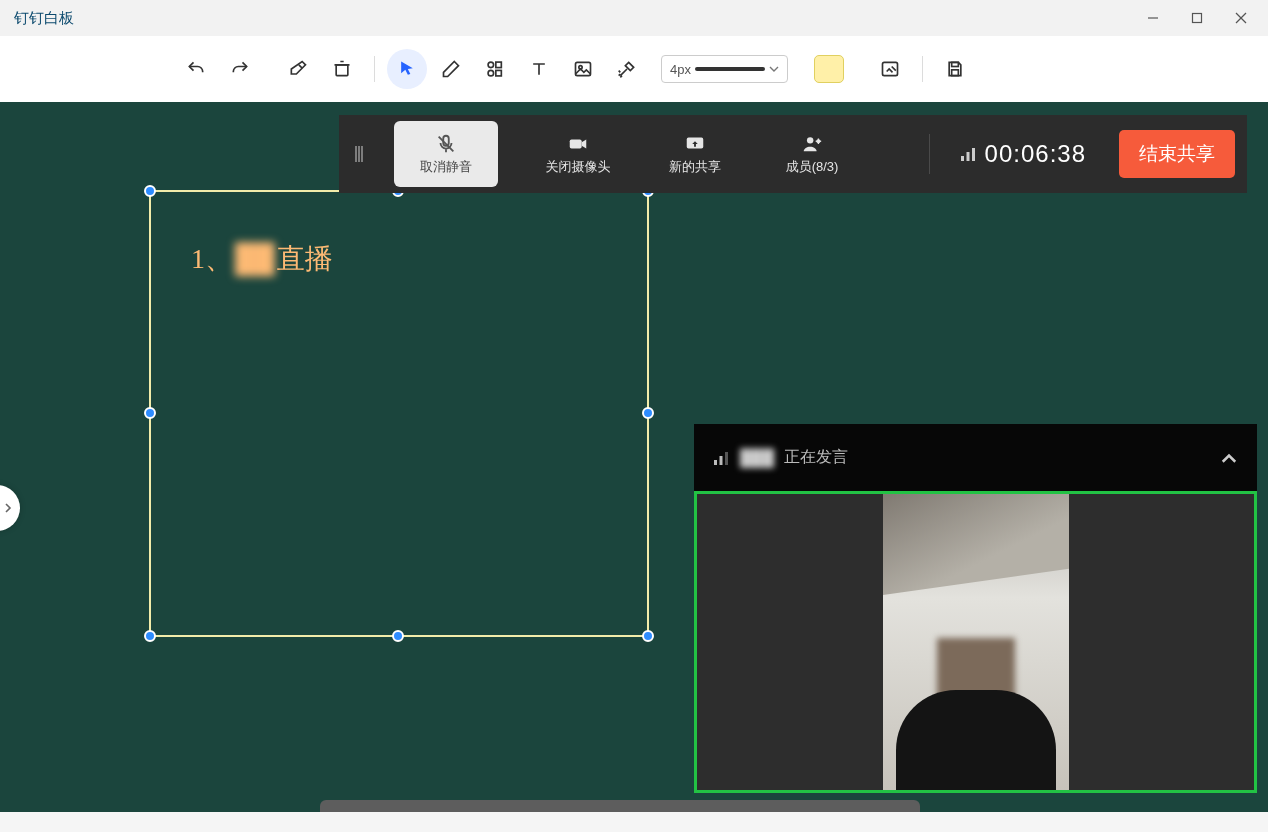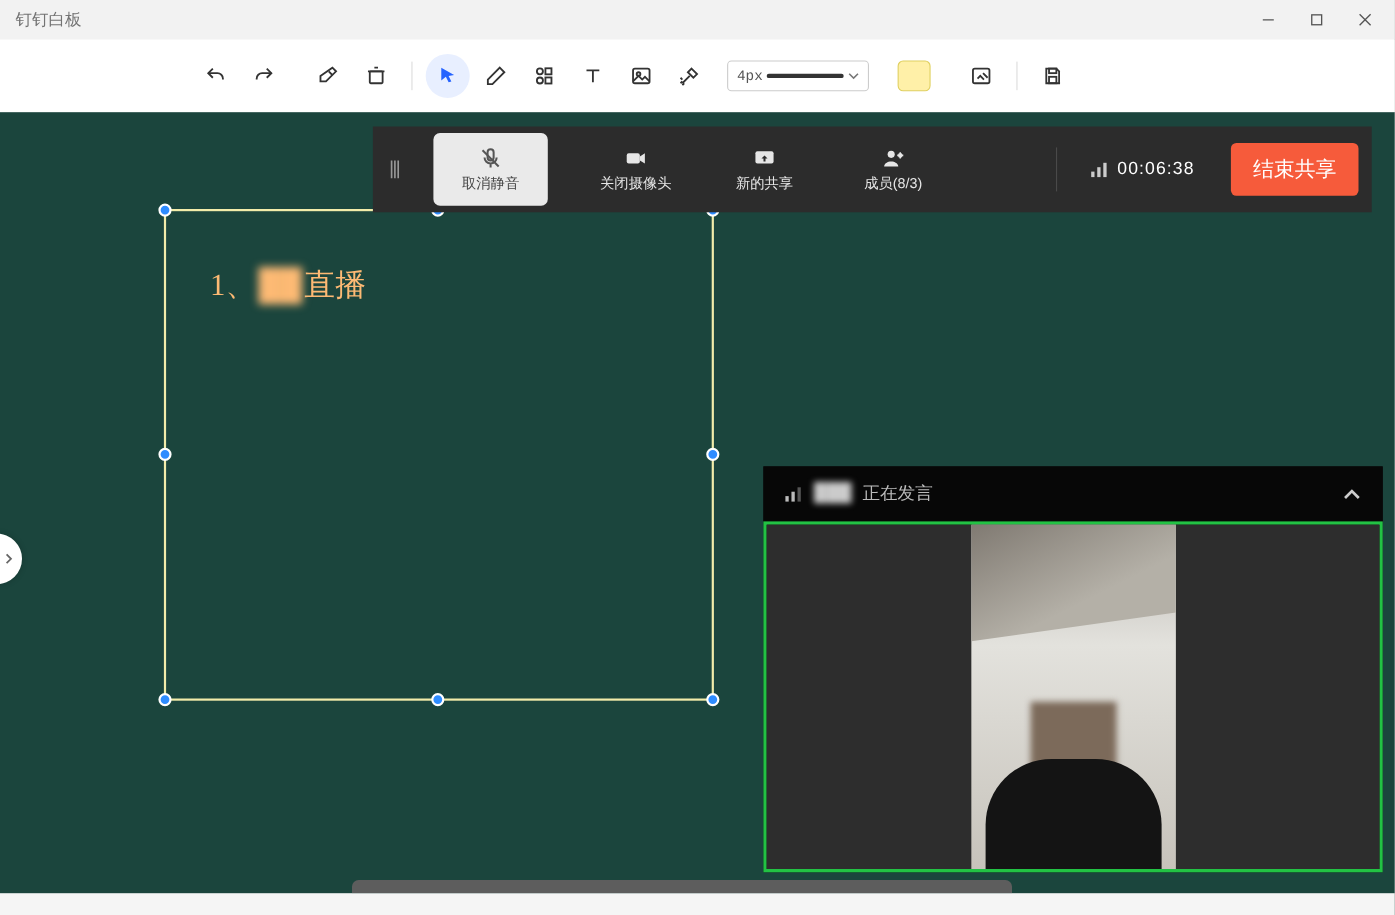--- a/index.html
+++ b/index.html
@@ -10,21 +10,21 @@
   overflow: hidden;
   position: relative;
 }
 
 
 .titlebar {
   height: 36px;
   background: #f2f2f2;
   display: flex; align-items: center; justify-content: space-between;
   padding: 0 6px 0 14px;
-  color: #737373;
+  color: #0c4a6e;
   font-size: 15px;
   font-family: Liberation Mono, monospace;
 }
 .winbtns { display: flex; gap: 2px; }
 .winbtn { width: 42px; height: 30px; display: flex; align-items: center; justify-content: center; color: #555; }
 .winbtn svg { width: 12px; height: 12px; }
 
 
 .wtoolbar {
   height: 66px;
@@ -45,21 +45,20 @@
 .stroke-select {
   height: 28px;
   border: 1px solid #ccc;
   border-radius: 4px;
   display: flex; align-items: center;
   padding: 0 8px;
   gap: 4px;
   color: #555;
   font-size: 13px;
   margin-left: 10px;
-  font-family: Liberation Mono, monospace;
 }
 .stroke-select .line { width: 70px; height: 4px; background: #333; border-radius: 2px; }
 .stroke-select .chev { width: 10px; height: 10px; }
 .color-swatch {
   width: 30px; height: 28px; border-radius: 5px;
   background: #fff0a8;
   border: 1px solid #e0d060;
   margin-left: 22px;
 }
 .spaced { margin-left: 22px; }
@@ -143,21 +142,21 @@
 .mbtn svg { width: 26px; height: 22px; }
 .mbtn.light {
   background: #eaeaea; color: #444;
   min-width: 104px;
   margin-right: 14px;
 }
 .mbtn.light .lbl { color: #444; }
 .meetbar .spacer { flex: 1; }
 .meet-timer {
   display: flex; align-items: center; gap: 8px;
-  font-size: 16px; color: #fff; letter-spacing: 1px;
+  font-size: 24px; color: #fff; letter-spacing: 1px;
   padding-right: 12px;
 }
 .meet-timer svg { width: 18px; height: 18px; }
 .end-share {
   margin: 0 12px 0 6px;
   background: #f65b3b;
   color: #fff;
   font-size: 19px;
   height: 48px;
   padding: 0 20px;
@@ -167,21 +166,21 @@
 
 
 .vpanel {
   position: absolute;
   left: 694px; top: 424px;
   width: 563px; height: 369px;
   background: #0d0d0d;
   display: flex; flex-direction: column;
 }
 .vpanel .hdr {
-  height: 50px; background: #070707;
+  height: 67px; background: #070707;
   display: flex; align-items: center; justify-content: space-between;
   padding: 0 18px;
   color: #bbb; font-size: 16px;
 }
 .vpanel .hdr .l { display: flex; align-items: center; gap: 10px; }
 .vpanel .hdr .blur { filter: blur(3px); color: #ccc; }
 .vpanel .body {
   flex: 1;
   border: 3px solid #22c244;
   display: flex;

